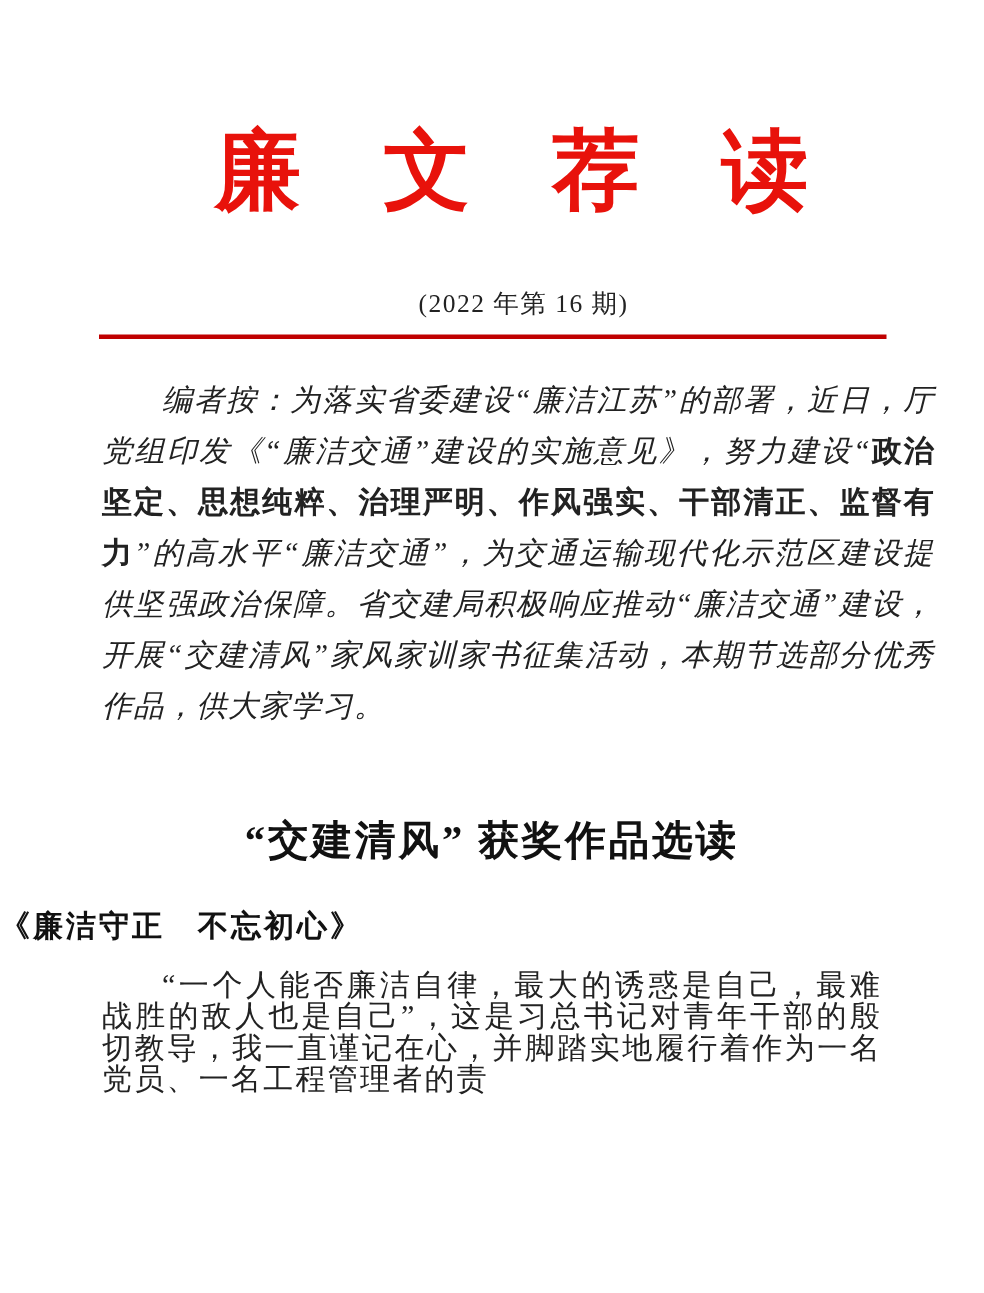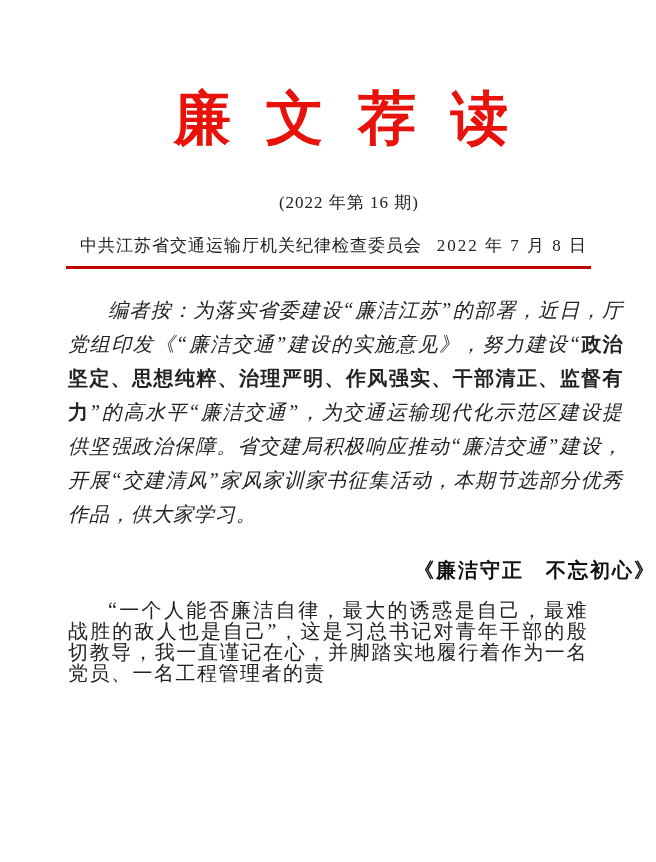--- a/index.html
+++ b/index.html
@@ -21,21 +21,21 @@
     height: 100%;
   }
   .masthead {
     margin-top: 86px;
     text-align: center;
     color: #e8120b;
     font-size: 58px;
     font-weight: 700;
     letter-spacing: 10px;
     line-height: 1.15;
-    font-family: Liberation Serif, serif;
+    font-family: Liberation Mono, monospace;
     white-space: nowrap;
     padding-left: 36px;
   }
   .issue-line {
     margin-top: 38px;
     text-align: center;
     font-size: 17px;
     letter-spacing: 1px;
     color: #222222;
     margin-left: 42px;
@@ -80,21 +80,21 @@
     margin-top: 54px;
     text-align: center;
     font-size: 27px;
     font-weight: 700;
     letter-spacing: 2px;
     color: #111111;
     font-family: "Liberation Serif", serif;
   }
   .article-title {
     margin-top: 26px;
-    text-align: right;
+    text-align: left;
     font-size: 20px;
     font-weight: 700;
     letter-spacing: 2px;
     color: #111111;
     font-family: Liberation Sans, sans-serif;
   }
   .article-body {
     margin: 16px 68px 0 68px;
     font-size: 20px;
     line-height: 21px;
@@ -106,27 +106,24 @@
 </style>
 </head>
 <body>
 
 <div class="page">
 
   <div class="masthead" style="color: rgb(232, 18, 11);">廉 文 荐 读</div>
 
   <div class="issue-line">(2022 年第 16 期)</div>
 
-  <div class="issuer-row">
-    <span class="issuer-name">中共江苏省交通运输厅机关纪律检查委员会</span>
-    <span class="issue-date">2022 年 7 月 8 日</span>
-  </div>
 
   <hr class="red-rule" style="background: rgb(192, 0, 0);">
 
   <p class="editor-note"><span>编者按：为落实省委建设“廉洁江苏”的部署，近日，厅党组印发《“廉洁交通”建设的实施意见》，努力建设“</span><span class="emphasis">政治坚定、思想纯粹、治理严明、作风强实、干部清正、监督有力</span><span>”的高水平“廉洁交通”，为交通运输现代化示范区建设提供坚强政治保障。省交建局积极响应推动“廉洁交通”建设，开展“交建清风”家风家训家书征集活动，本期节选部分优秀作品，供大家学习。</span></p>
 
+  <div class="section-heading">“交建清风” 获奖作品选读</div>
 
   <div class="article-title">《廉洁守正　不忘初心》</div>
 
   <p class="article-body">“一个人能否廉洁自律，最大的诱惑是自己，最难战胜的敌人也是自己”，这是习总书记对青年干部的殷切教导，我一直谨记在心，并脚踏实地履行着作为一名党员、一名工程管理者的责</p>
 
 </div>
 
 </body></html>

